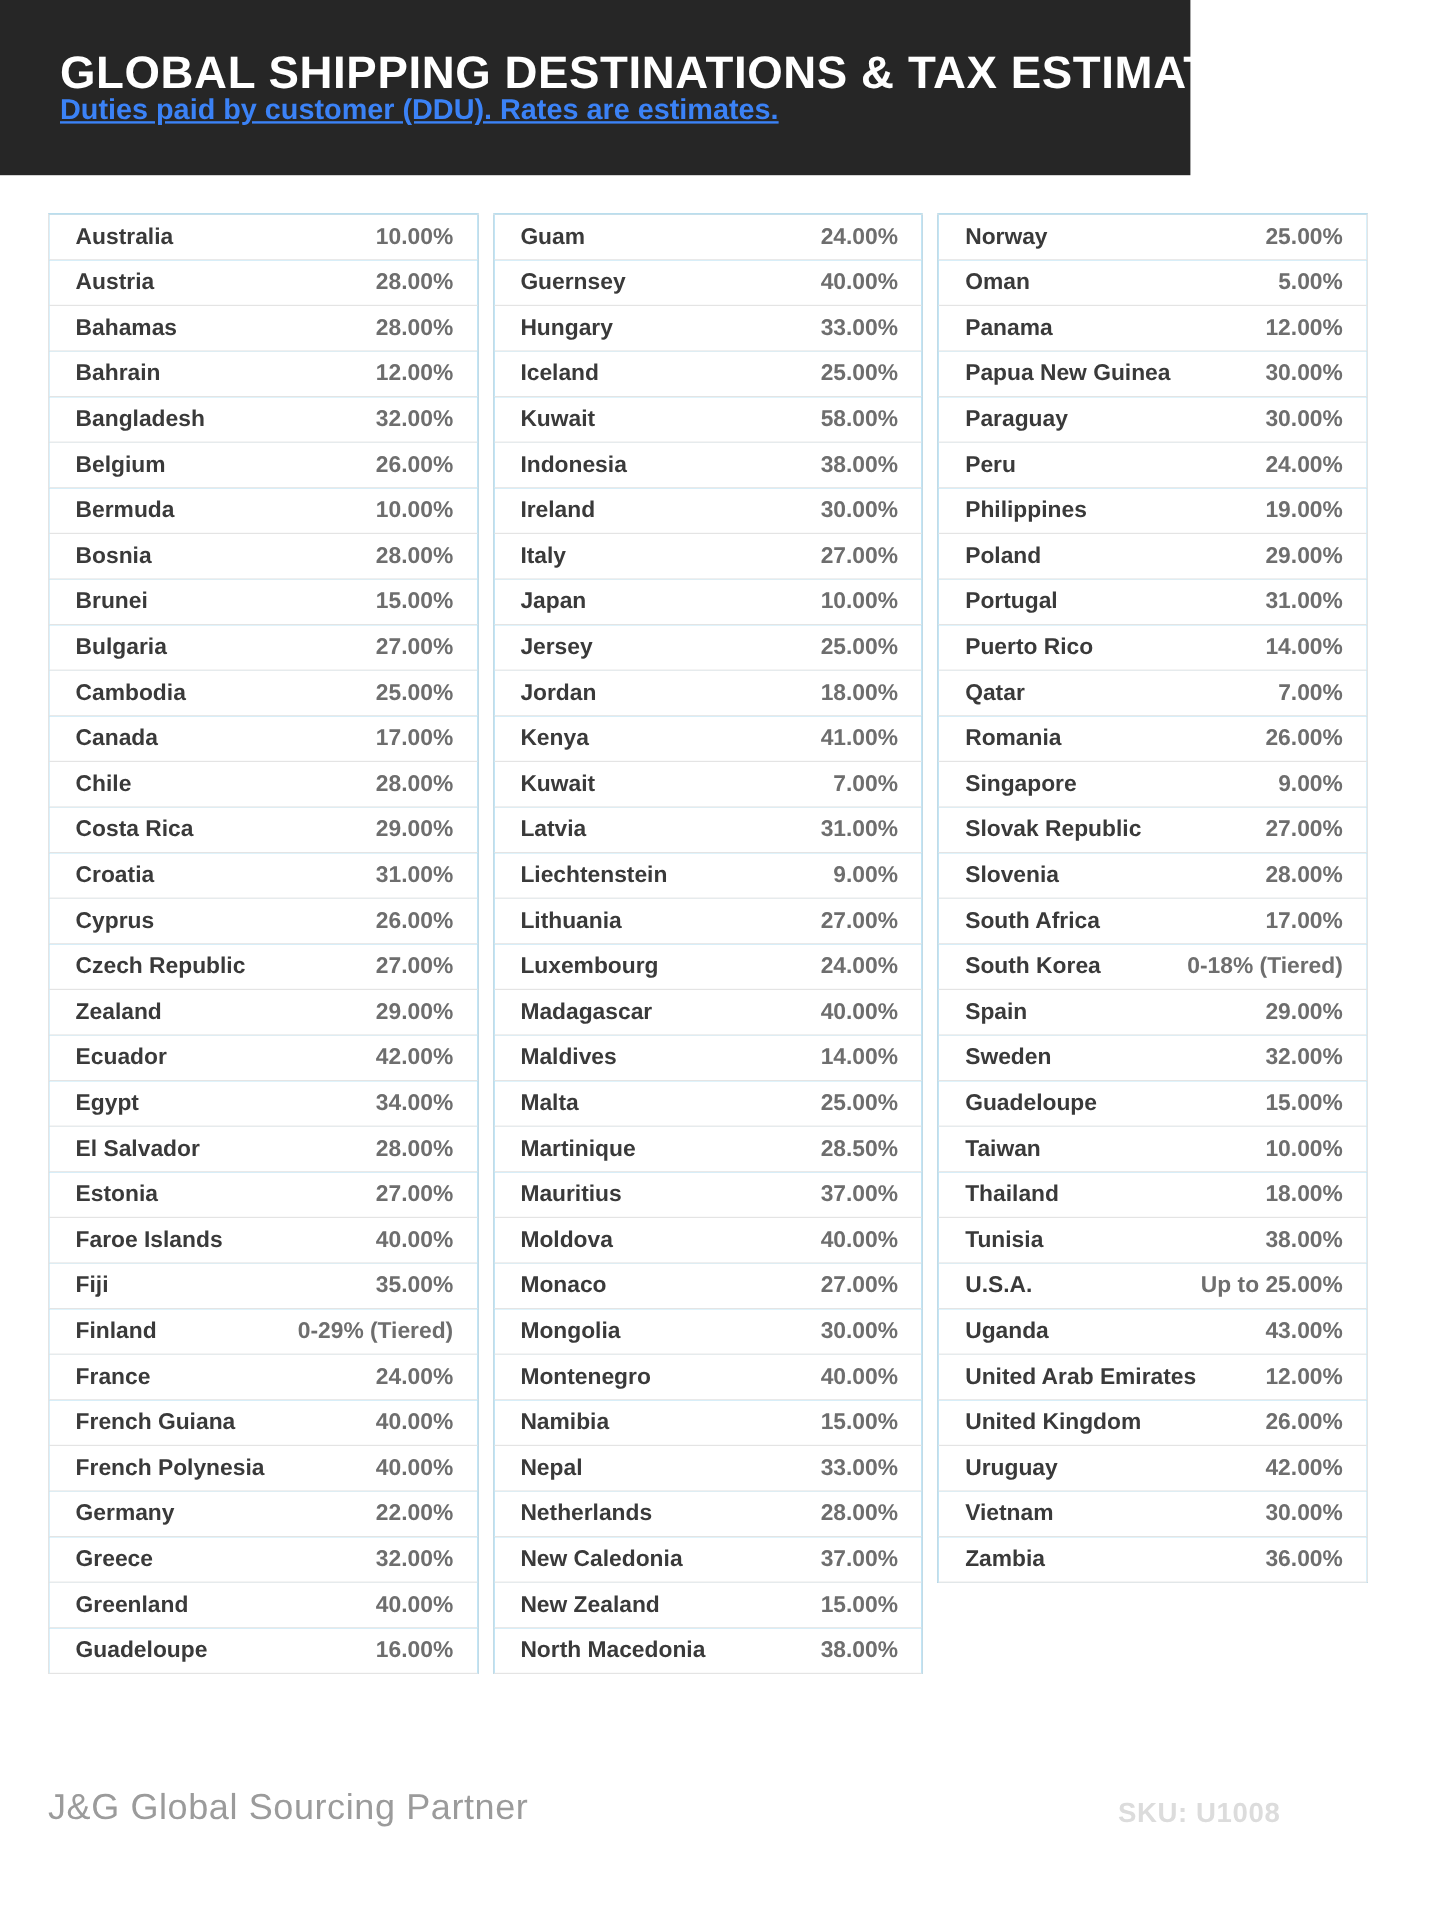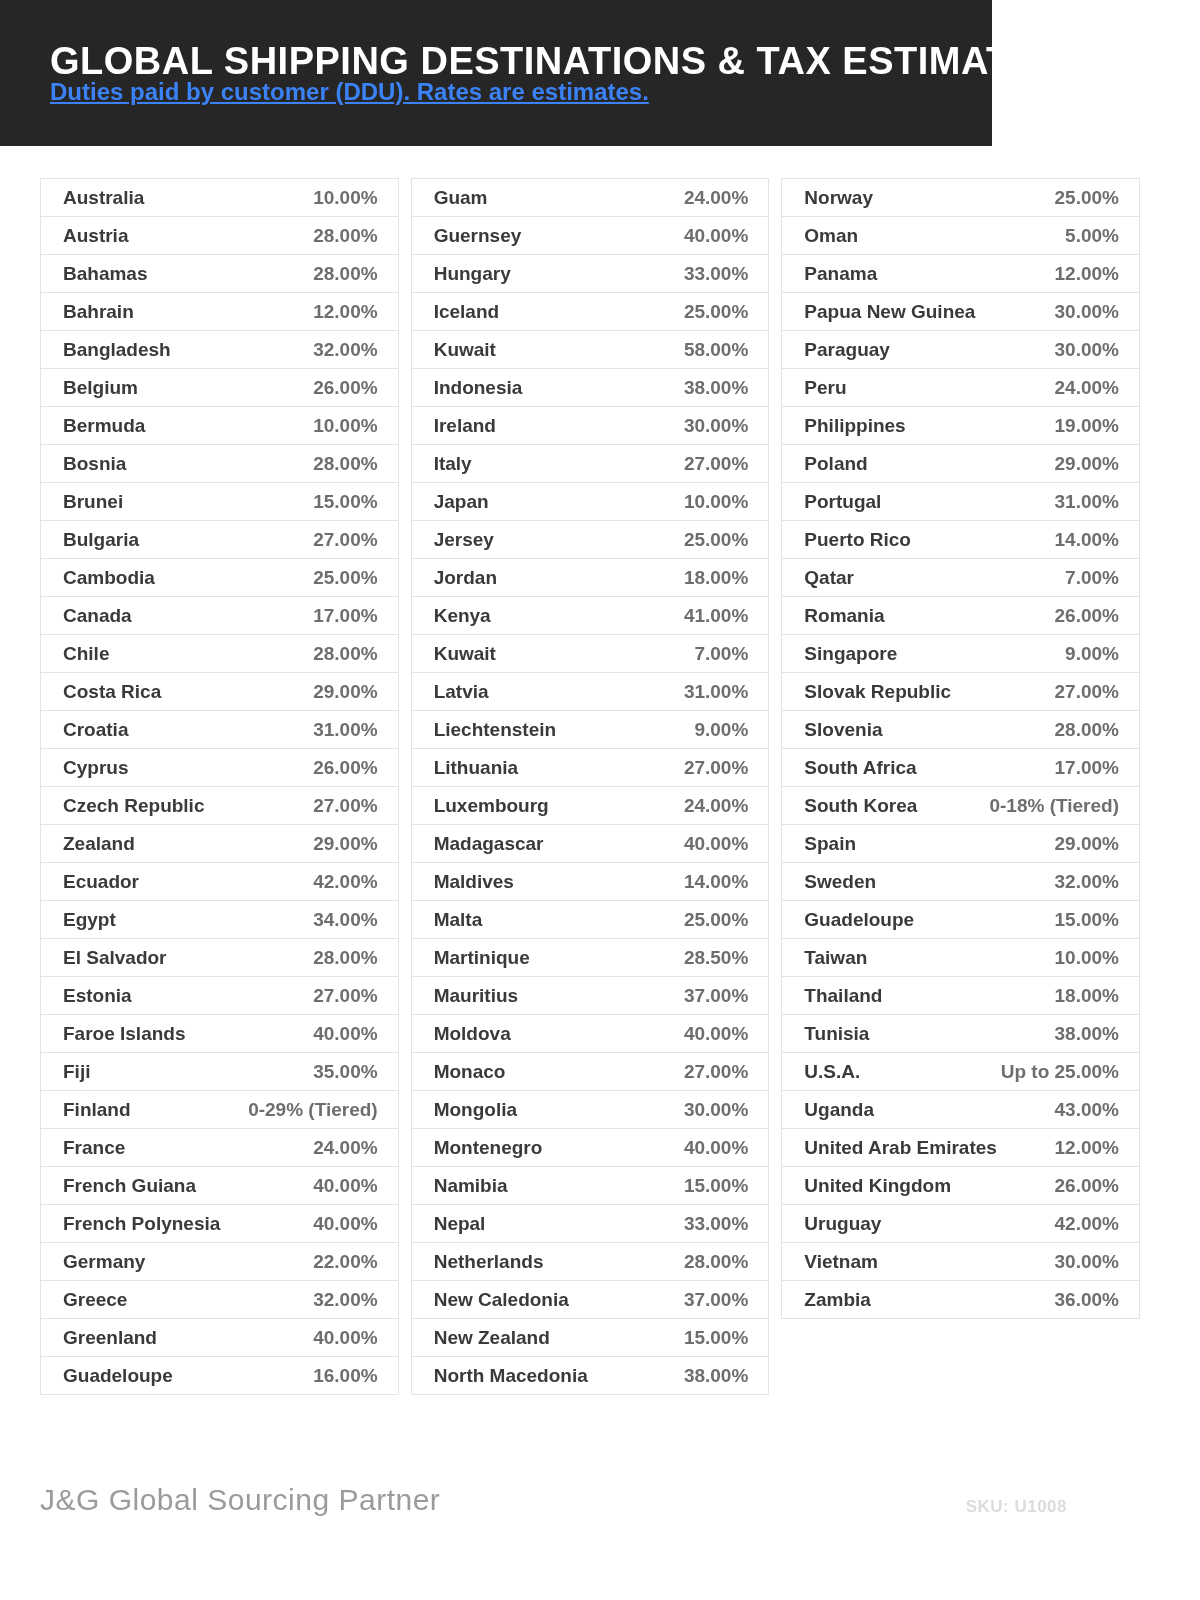--- a/index.html
+++ b/index.html
@@ -72,21 +72,21 @@
     justify-content: space-between;
     align-items: flex-end;
   }
   .brand {
     font-size: 30px;
     font-weight: normal;
     color: #9b9b9b;
     letter-spacing: 0.5px;
   }
   .sku {
-    font-size: 17px;
+    font-size: 23px;
     font-weight: bold;
     color: #dcdcdc;
     letter-spacing: 0.5px;
     margin-top: 24px;
   }
 </style>
 </head>
 <body>
 
 <div class="header">

